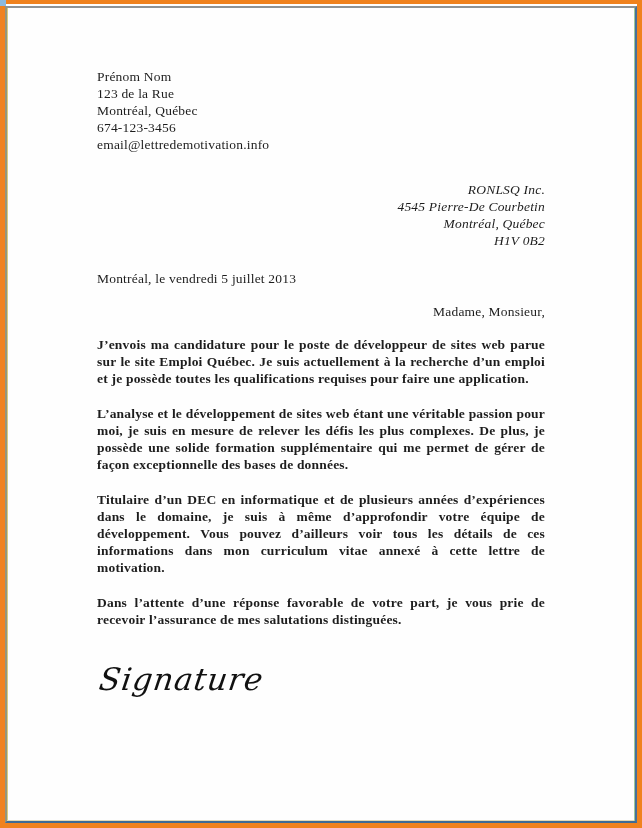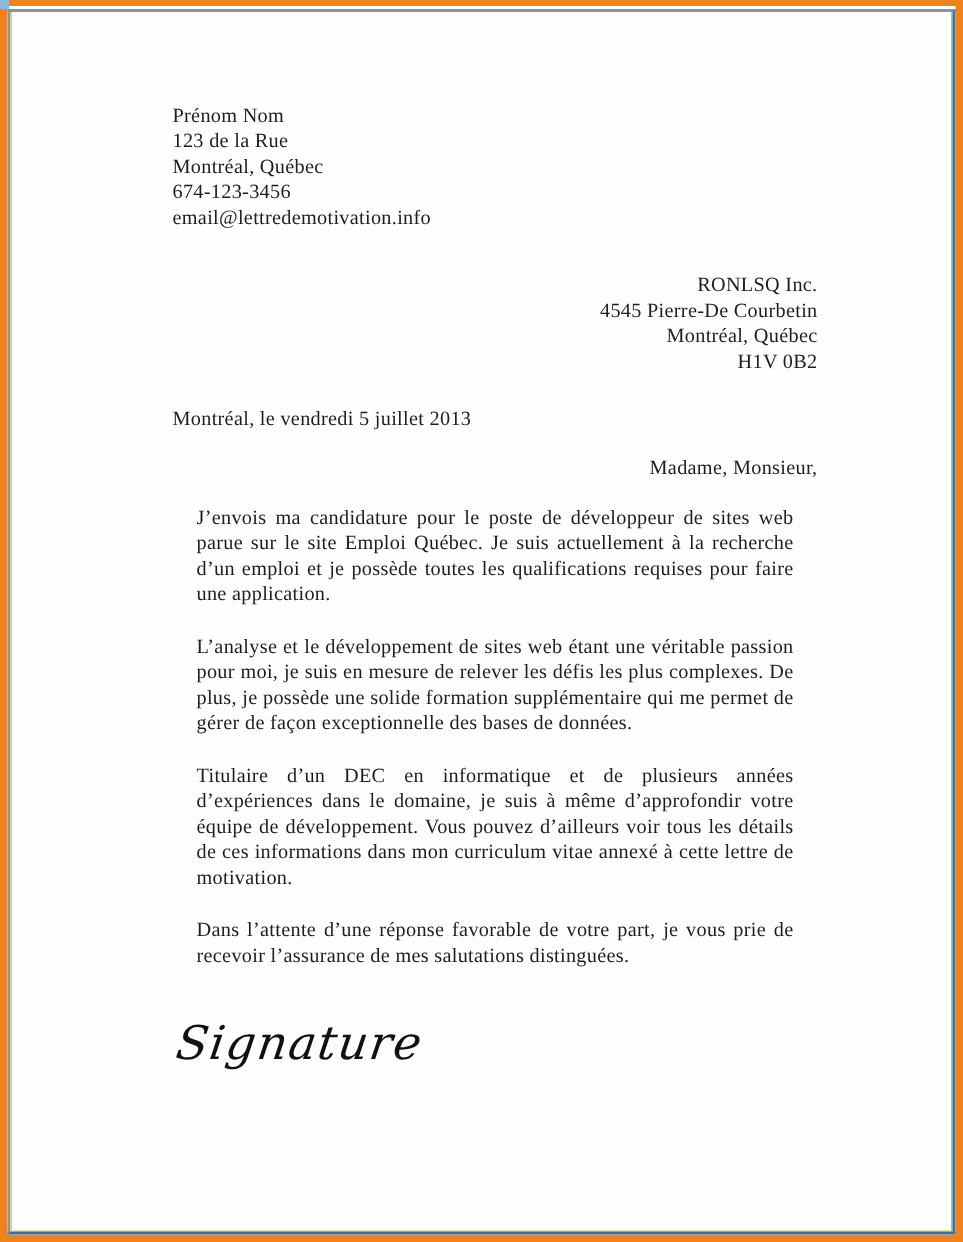--- a/index.html
+++ b/index.html
@@ -46,44 +46,46 @@
     left: 0;
     top: 0;
     width: 6px;
     height: 6px;
     background: #8cbade;
     z-index: 5;
   }
   
   .letter {
     position: absolute;
-    left: 115px;
+    left: 97px;
     right: 97px;
     top: 68px;
     font-size: 13.5px;
     line-height: 17px;
     letter-spacing: 0.2px;
   }
   .sender-block div { white-space: nowrap; }
   .recipient-block {
     text-align: right;
     margin-top: 28px;
+    font-style: italic;
   }
   .date-line {
     text-align: left;
     margin-top: 21px;
   }
   .salutation {
     margin-top: 16px;
     text-align: right;
   }
   .para {
     text-align: justify;
-    margin: 16px;
+    margin: 0;
     margin-top: 16px;
+    font-weight: bold;
   }
   .para + .para { margin-top: 18px; }
   .signature {
     margin-top: 32px;
     font-family: "DejaVu Serif", serif;
     font-style: italic;
     font-size: 31px;
     line-height: 38px;
     transform: skewX(-8deg);
     transform-origin: left bottom;

